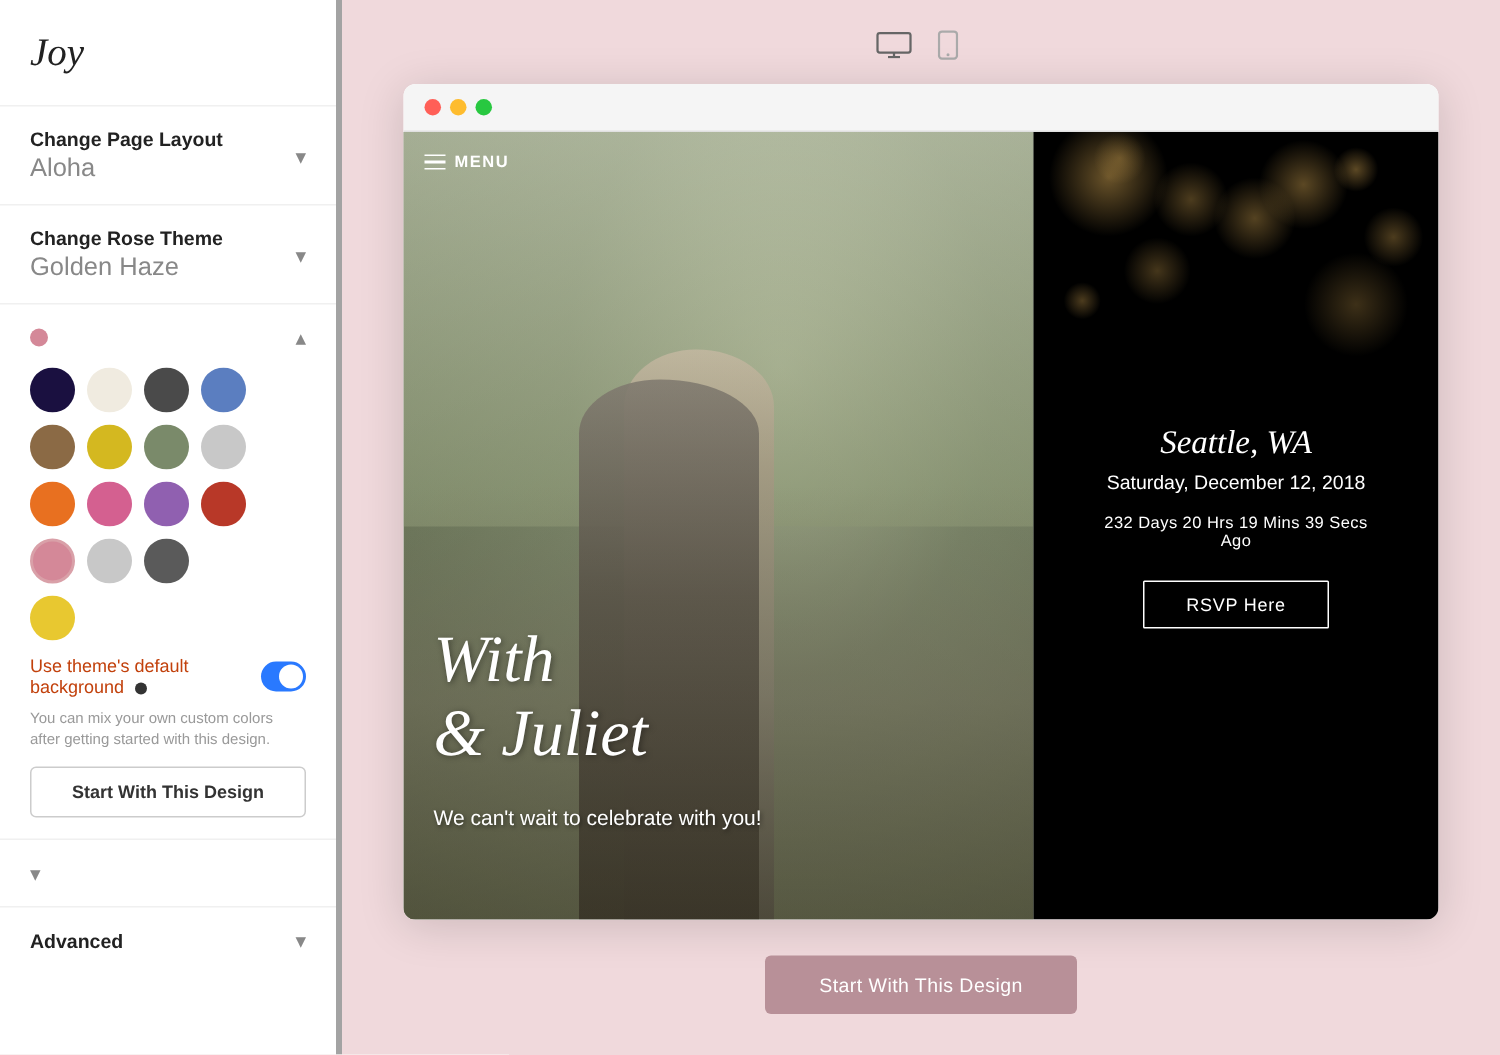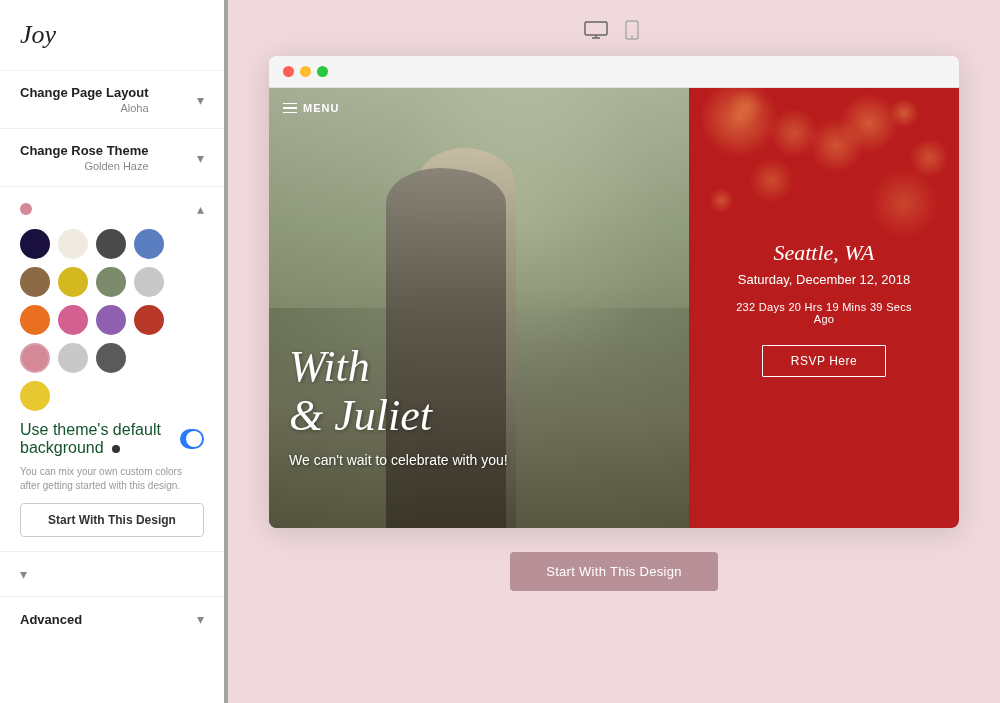--- a/index.html
+++ b/index.html
@@ -37,24 +37,23 @@
       justify-content: space-between;
       align-items: center;
       cursor: pointer;
     }
     .sidebar-section-title {
       font-size: 13px;
       font-weight: 600;
       color: #222;
     }
     .sidebar-section-sub {
-      font-size: 11px;
+      font-size: 17px;
       color: #888;
       margin-top: 2px;
-      text-align: right;
     }
     .chevron {
       font-size: 14px;
       color: #888;
     }
 
     
     .color-swatches {
       margin-top: 12px;
     }
@@ -78,22 +77,22 @@
 
     
     .toggle-row {
       display: flex;
       align-items: center;
       justify-content: space-between;
       margin-top: 10px;
       margin-bottom: 8px;
     }
     .toggle-label {
-      font-size: 16px;
-      color: #14532d;
+      font-size: 12px;
+      color: #c2410c;
     }
     .toggle-switch {
       width: 36px;
       height: 20px;
       background: #2979ff;
       border-radius: 10px;
       position: relative;
       cursor: pointer;
     }
     .toggle-switch::after {
@@ -184,21 +183,21 @@
       height: 11px;
       border-radius: 50%;
     }
     .dot-red { background: #ff5f57; }
     .dot-yellow { background: #febc2e; }
     .dot-green { background: #28c840; }
 
     
     .wedding-preview {
       display: flex;
-      height: 440px;
+      height: 525px;
     }
     .wedding-photo {
       flex: 1;
       background: linear-gradient(
         to bottom,
         rgba(150,160,140,0.3) 0%,
         rgba(100,110,90,0.4) 100%
       ),
       
       #8a9480;
@@ -249,29 +248,29 @@
     }
     .couple-names {
       font-family: Georgia, 'Times New Roman', serif;
       font-style: italic;
       font-size: 44px;
       line-height: 1.1;
       text-shadow: 1px 1px 4px rgba(0,0,0,0.4);
     }
     .wedding-tagline {
       font-size: 14px;
-      margin-top: 12px;
+      margin-top: 24px;
       text-shadow: 1px 1px 3px rgba(0,0,0,0.5);
     }
 
     
     .wedding-right {
       width: 270px;
       min-width: 270px;
-      background: #b91c1c;
+      background: #000000;
       position: relative;
       display: flex;
       flex-direction: column;
       align-items: center;
       justify-content: center;
       padding: 36px;
       overflow: hidden;
     }
     
     .bokeh {

